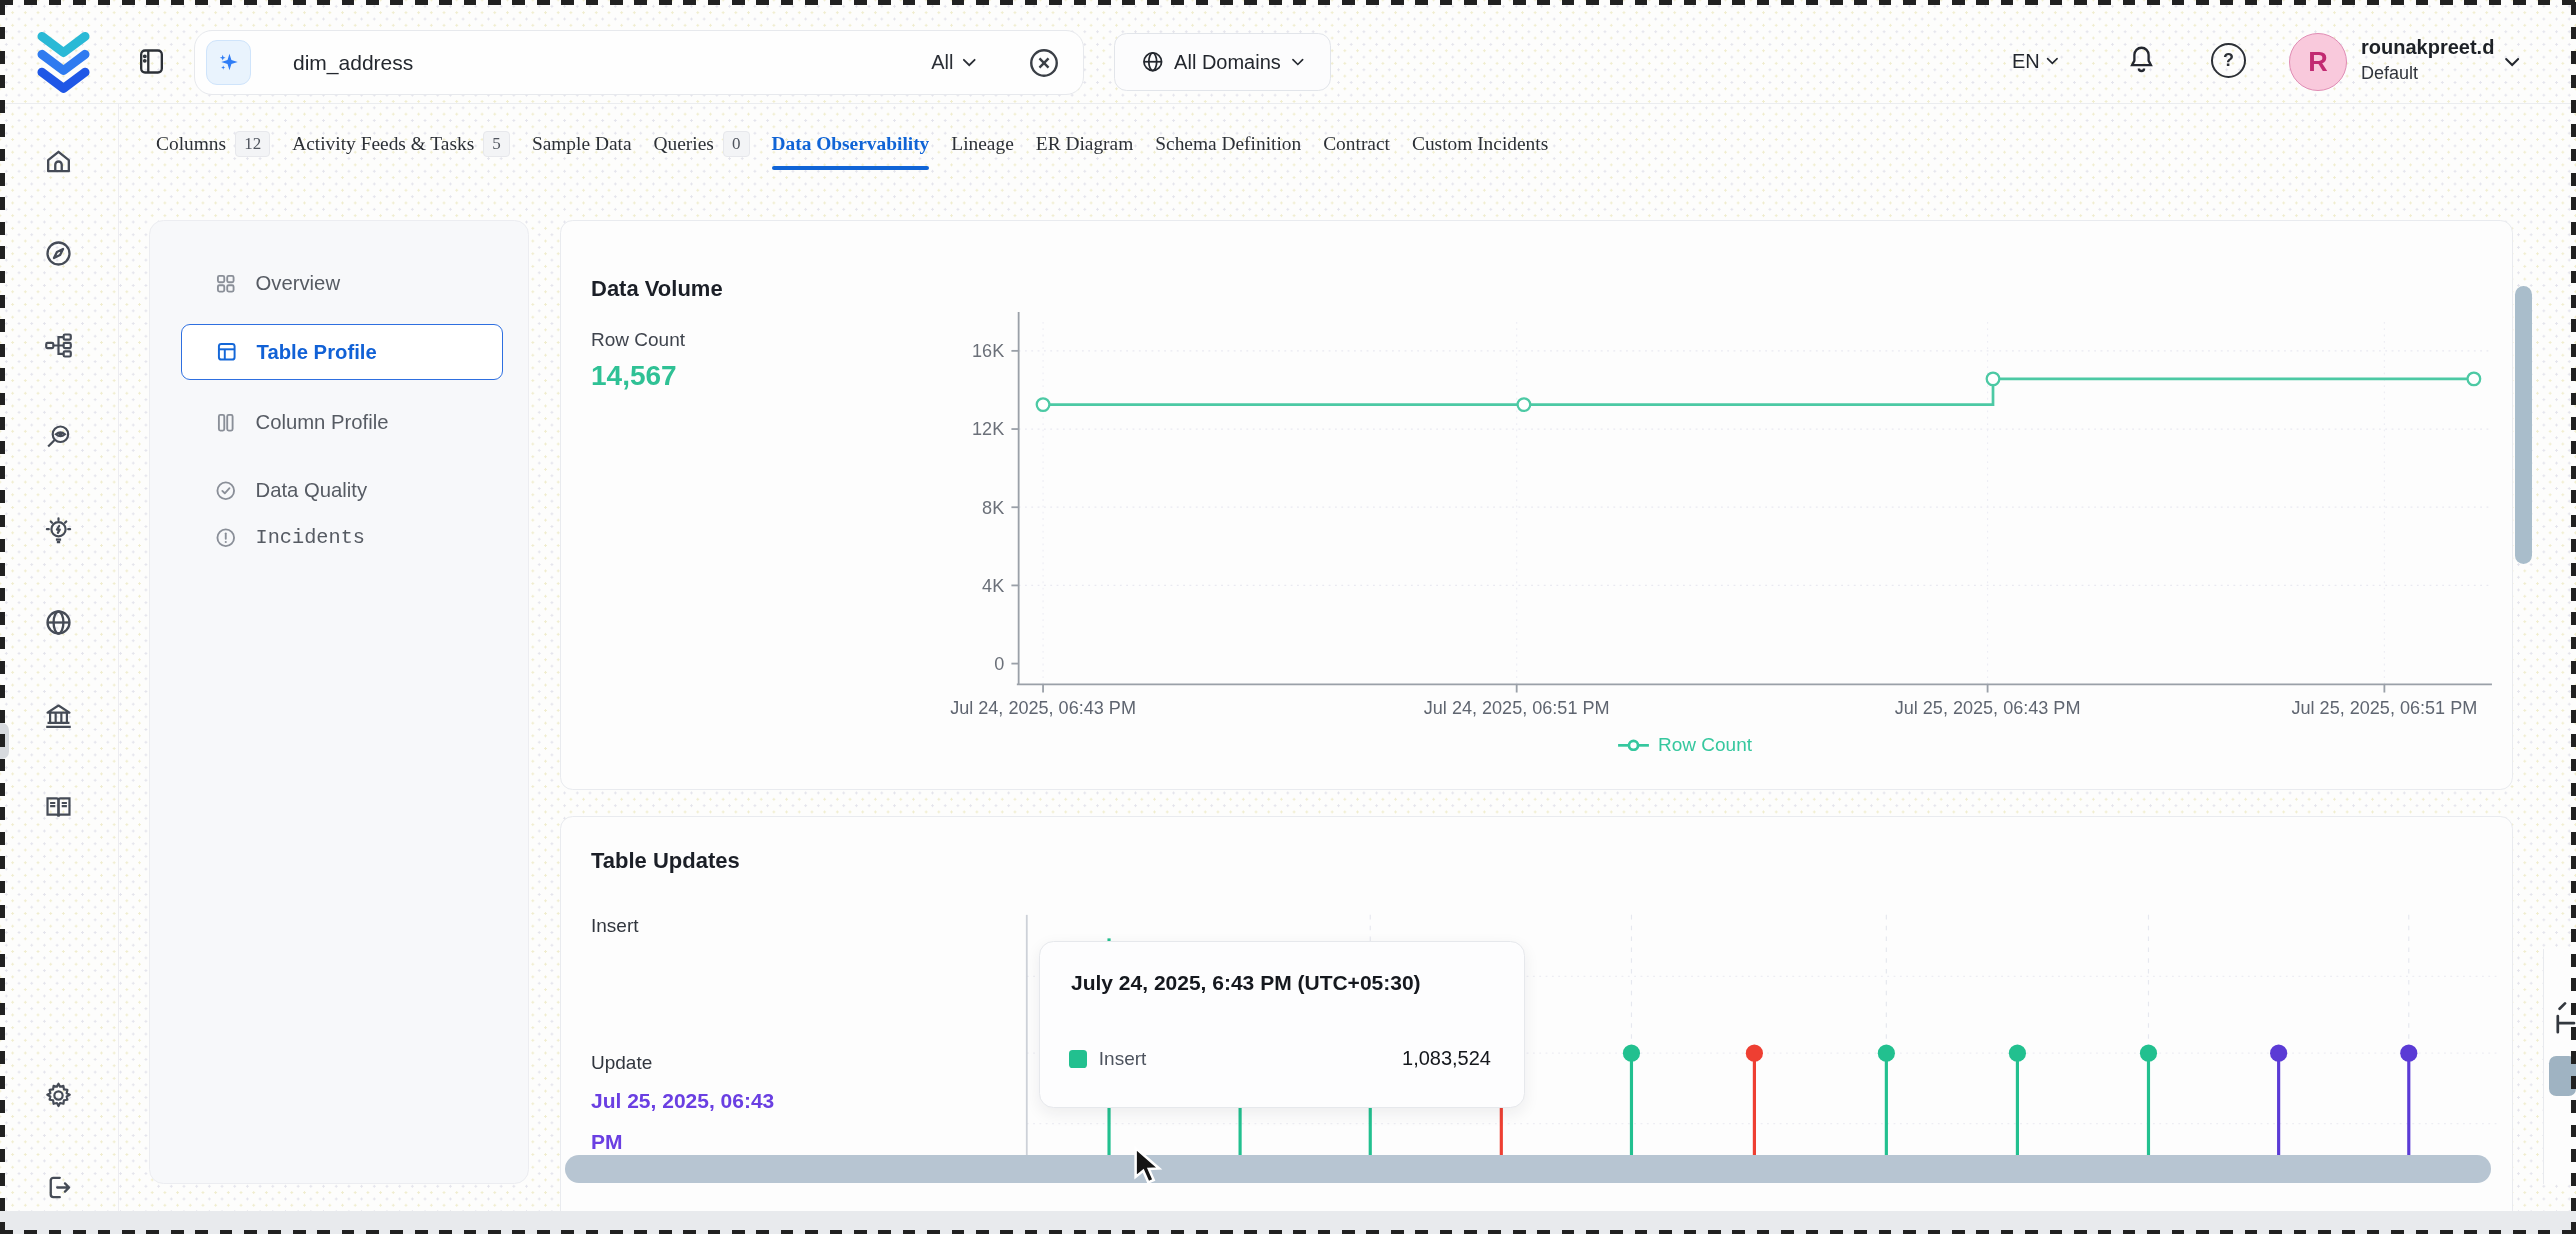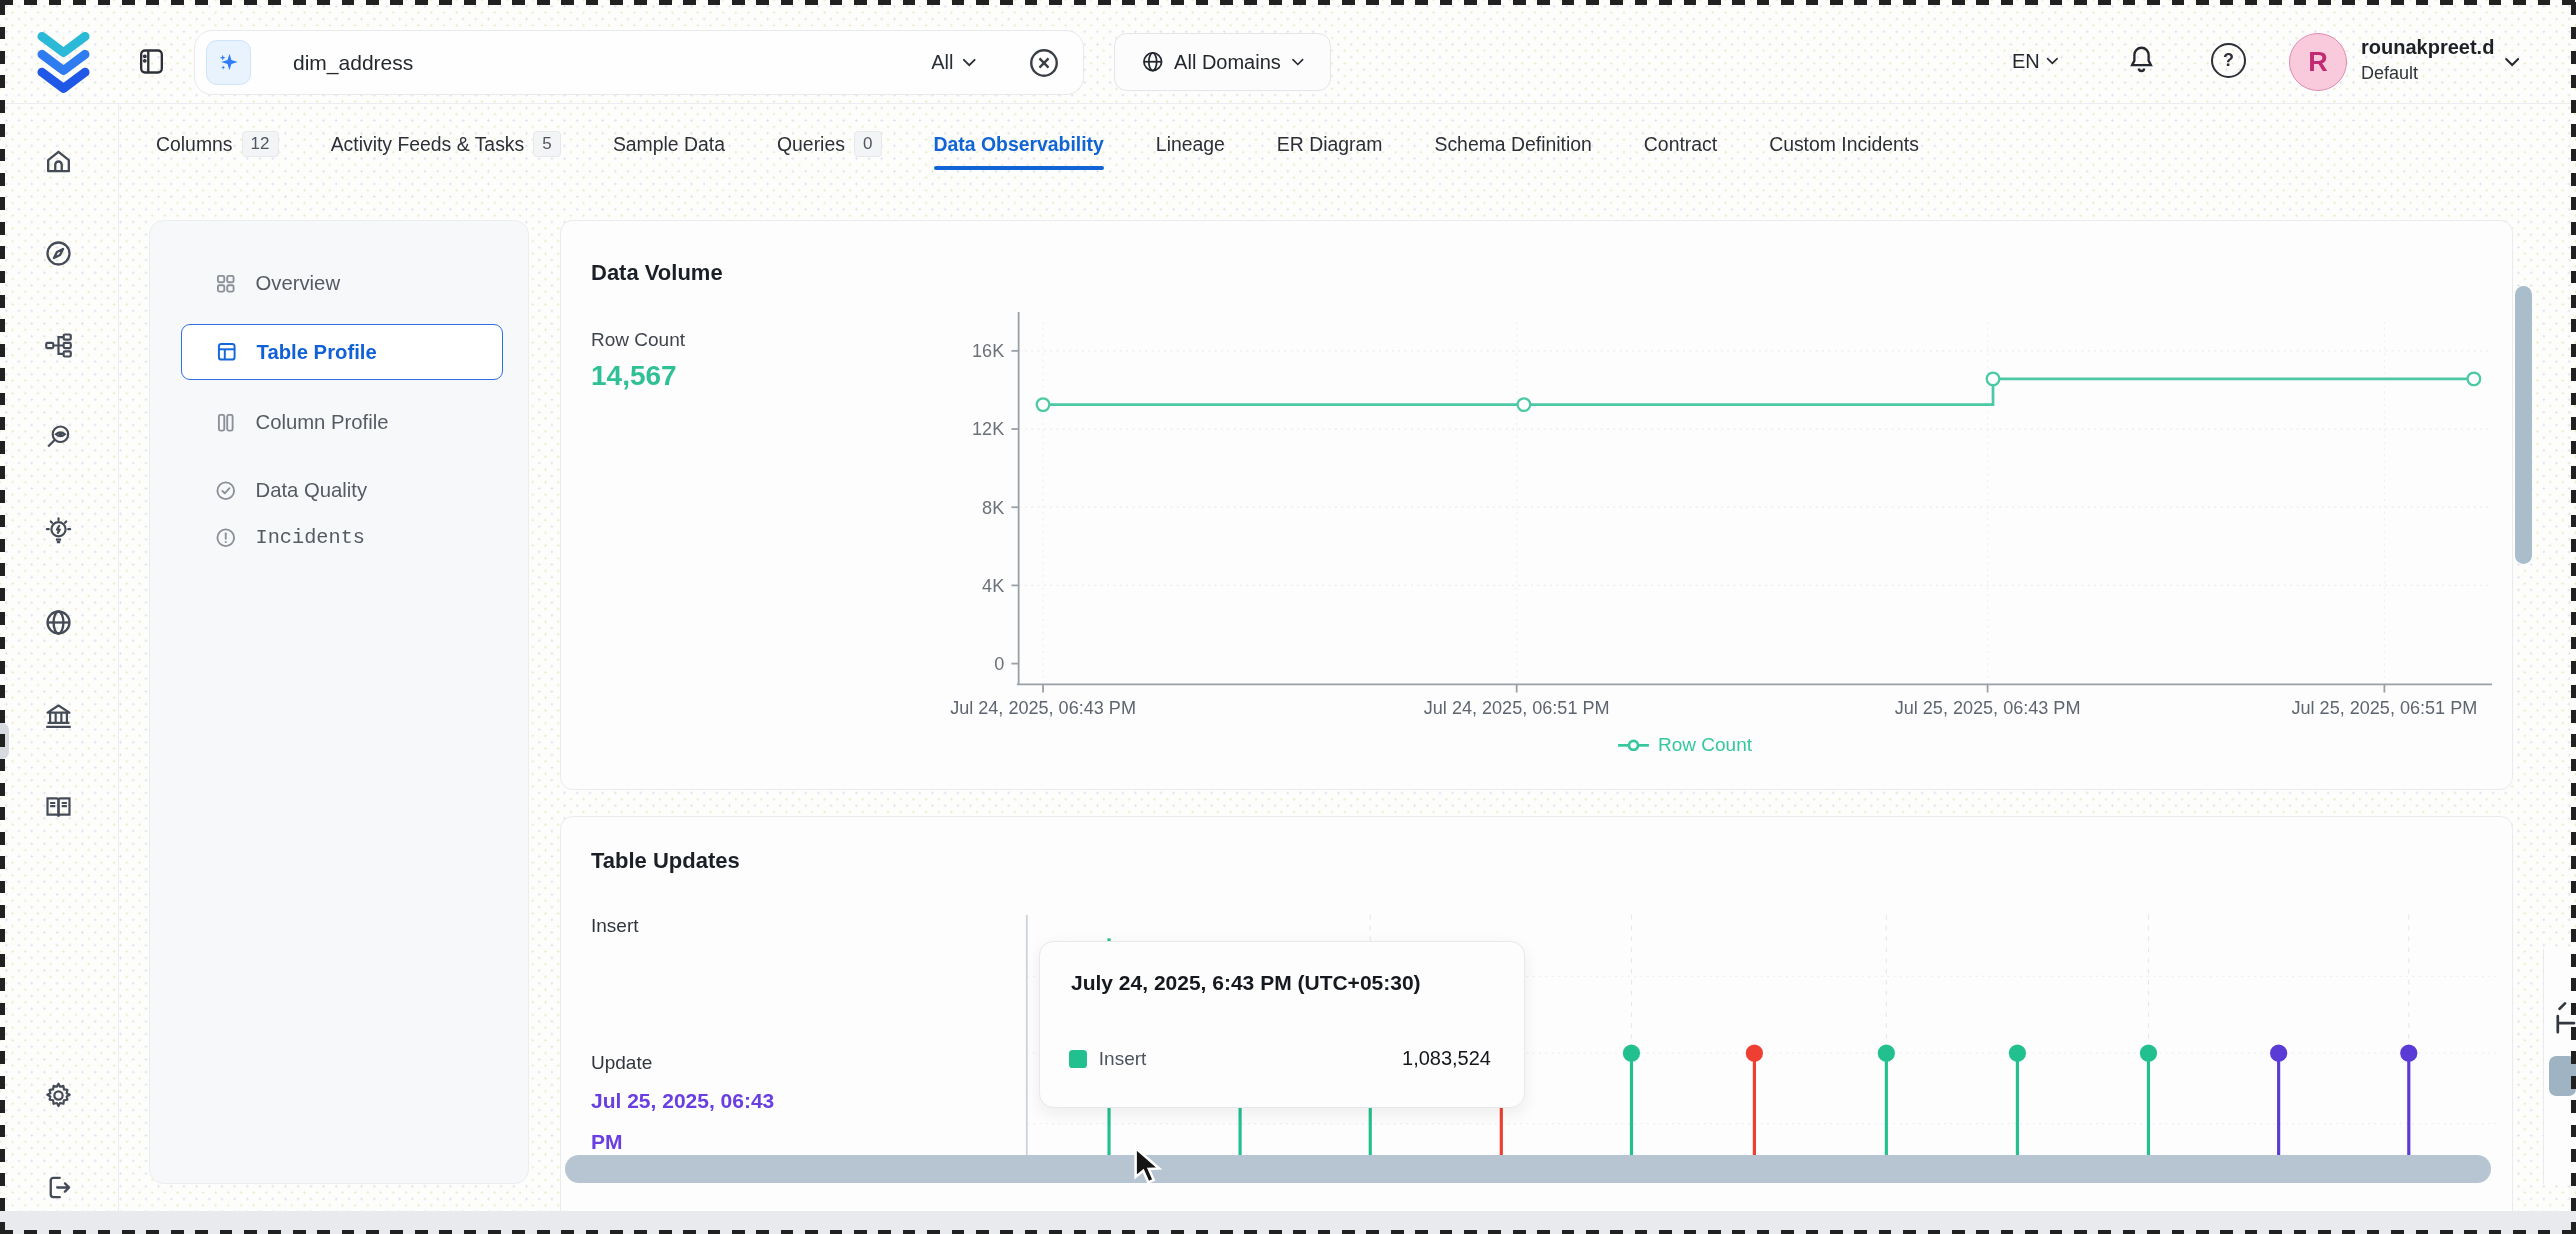--- a/index.html
+++ b/index.html
@@ -22,21 +22,21 @@
   .search-text{position:absolute;left:98px;top:0;height:100%;display:flex;align-items:center;font-size:21px;color:#24282f;}
   .pill-all{position:absolute;right:107px;top:0;height:100%;display:flex;align-items:center;gap:8.1px;font-size:20px;color:#2a2e35;}
   .pill-clear{position:absolute;right:22px;top:14.5px;width:34px;height:34px;}
   .domains-btn{left:1114px;top:33px;width:215px;height:56px;border:0.9px solid #e2e5ea;border-radius:12.7px;background:#fcfcfd;display:flex;align-items:center;justify-content:center;gap:10px;font-size:20px;color:#23272e;}
   .lang{left:2012px;top:33px;height:56px;display:flex;align-items:center;gap:6.3px;font-size:20px;color:#23272e;}
   .help-circle{left:2211px;top:43px;width:31px;height:31px;border:2px solid #2c3036;border-radius:50%;display:flex;align-items:center;justify-content:center;font-size:18px;font-weight:bold;color:#2c3036;}
   .avatar{left:2289px;top:33px;width:56px;height:56px;border-radius:50%;background:#f9c9dc;border:1.4px solid #e08cb4;display:flex;align-items:center;justify-content:center;font-size:27px;font-weight:bold;color:#c22a72;}
   .uname{left:2361px;top:36px;font-size:20px;font-weight:bold;color:#1d2127;}
   .uteam{left:2361px;top:63px;font-size:18px;color:#30343b;}
   
-  .tabbar{left:156px;top:118px;height:52px;display:flex;align-items:flex-start;gap:52px;}
+  .tabbar{left:156px;top:118px;height:52px;display:flex;align-items:flex-start;gap:22px;font-family:Liberation Serif, serif;}
   .tab{position:relative;display:flex;align-items:center;gap:9px;font-size:19.4px;color:#2c3036;height:52px;cursor:pointer;}
   .tab .badge{font-size:17px;color:#50555e;background:#f3f4f6;border:0.9px solid #e7e8ec;border-radius:4px;padding:1.8px 8.1px;}
   .tab.active{color:#1064d6;font-weight:bold;}
   .tab.active .underline{position:absolute;left:0;right:0;bottom:0;height:4.5px;border-radius:2.7px;background:#1064d6;}
   
   .rail{left:0;top:104px;width:118px;height:1131px;border-right:0.9px solid #ededf1;}
   .rail-icon{position:absolute;left:43px;width:31px;height:31px;color:#454b56;}
   .rail-handle{left:0;top:723px;width:9px;height:36px;background:#d7dade;border-radius:0 7.2px 7.2px 0;}
   
   .menu-card{left:149px;top:220px;width:378px;height:962px;background:#f7f8fa;border:0.9px solid #ecedf1;border-radius:14.5px;}
@@ -323,21 +323,21 @@
     <svg viewBox="0 0 24 24" width="23.5" height="23.5" fill="none" stroke="currentColor" stroke-width="1.9">
         <circle cx="12" cy="12" r="8.5"></circle>
         <line x1="12" y1="7.5" x2="12" y2="13" stroke-linecap="round"></line>
         <circle cx="12" cy="16.3" r="1.1" fill="currentColor" stroke="none"></circle>
       </svg>
   </span>
   <span>Incidents</span>
 </div>
 
 <div class="abs card" style="left:560px;top:220px;width:1951px;height:568px;"></div>
-<div class="abs card-title" style="left:591px;top:260px;">Data Volume</div>
+<div class="abs card-title" style="left:591px;top:276px;">Data Volume</div>
 <div class="abs metric-label" style="left:591px;top:329px;">Row Count</div>
 <div class="abs metric-value" style="left:591px;top:360px;">14,567</div>
 
 <div class="abs legend" style="left:1618px;top:734px;">
   <svg width="31" height="12.7" viewBox="0 0 34 14">
     <line x1="0" y1="7" x2="11" y2="7" stroke="#35c79e" stroke-width="3"></line>
     <circle cx="17" cy="7" r="5" fill="#fff" stroke="#35c79e" stroke-width="3"></circle>
     <line x1="23" y1="7" x2="34" y2="7" stroke="#35c79e" stroke-width="3"></line>
   </svg>
   <span>Row Count</span>

